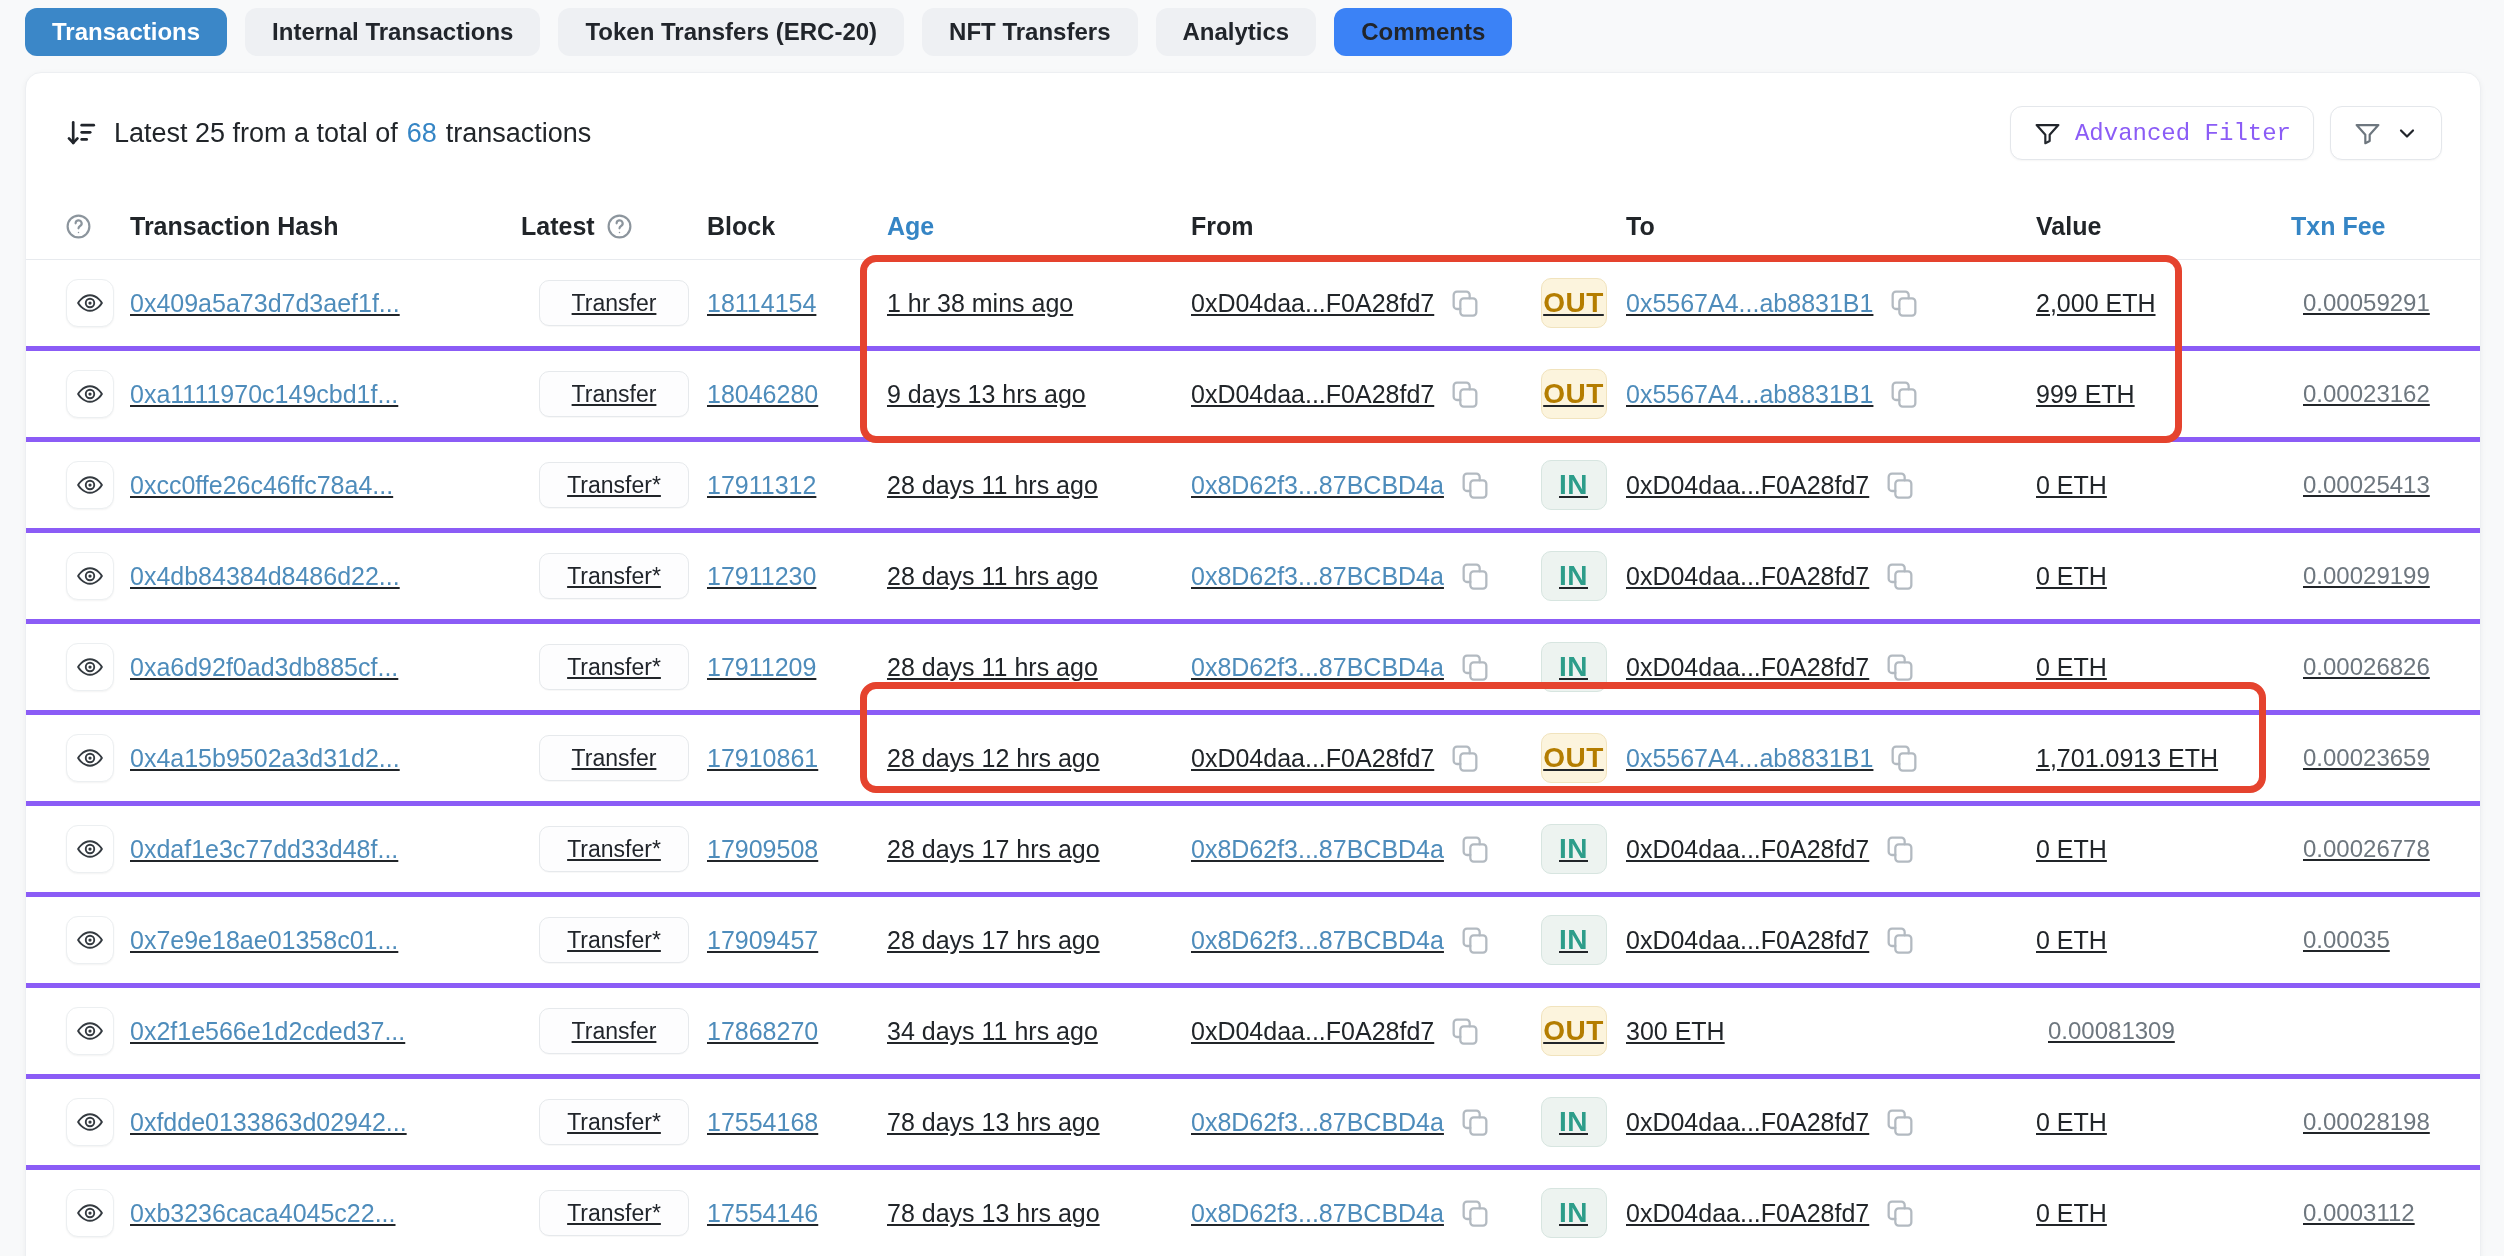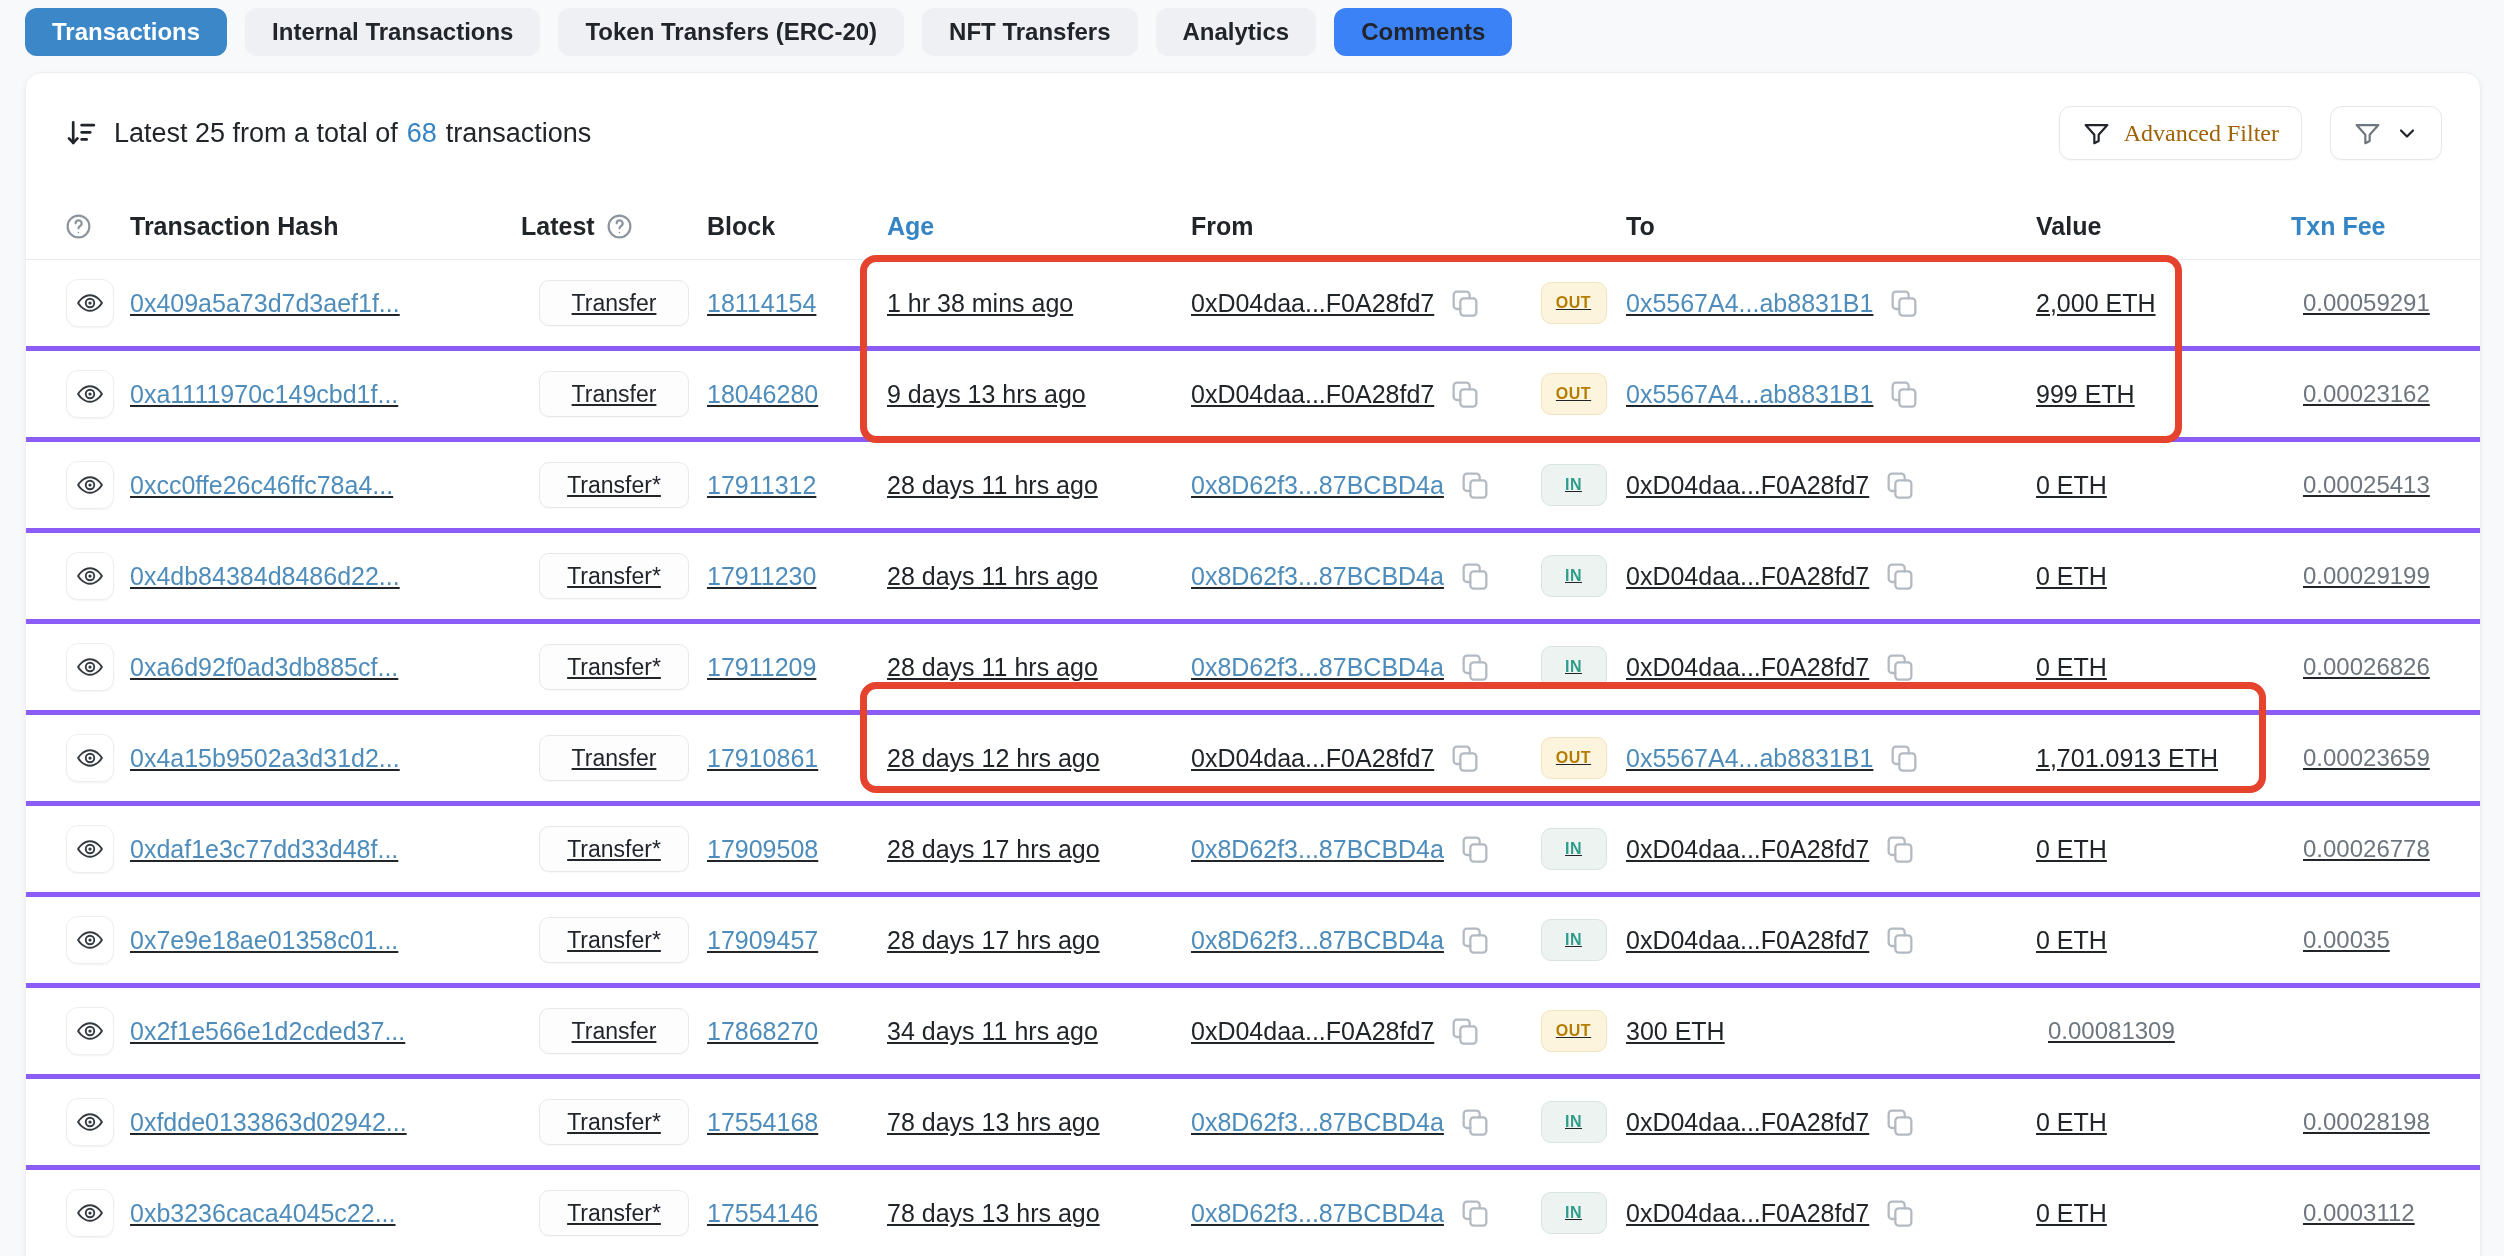--- a/index.html
+++ b/index.html
@@ -26,23 +26,23 @@
   .card-header{
     height:120px;display:flex;align-items:center;justify-content:space-between;
     padding:0 38px;box-sizing:border-box;
   }
   .summary{display:flex;align-items:center;gap:16px;font-size:27px;justify-content:center;}
   .summary-text{display:inline-flex;gap:9px;}
   .count{color:var(--header-link,#3585c5);text-decoration:none;cursor:pointer;}
   .header-actions{display:flex;gap:16px;}
   .btn{
     height:54px;background:#fff;border:1px solid #e4e7eb;border-radius:12px;
-    box-shadow:0 1px 2px rgba(0,0,0,.04);cursor:pointer;font-family:Liberation Serif, serif;
+    box-shadow:0 1px 2px rgba(0,0,0,.04);cursor:pointer;font-family:Liberation Mono, monospace;
     display:flex;align-items:center;gap:13px;font-size:24px;font-weight:500;
-    color:#a16207;padding:0 22px;margin-left:12px;
+    color:#8b5cf6;padding:0 22px;
   }
   
   .thead,.row{
     display:grid;
     grid-template-columns:66px 391px 186px 180px 304px 330px 105px 410px 255px 151px;
     align-items:center;padding:0 38px;
   }
   .thead{height:66px;font-size:25px;font-weight:700;border-bottom:1px solid #e7eaee;}
   .th{display:flex;align-items:center;gap:10px;}
   .th.link{color:var(--header-link,#3585c5);cursor:pointer;}
@@ -57,22 +57,22 @@
     display:flex;align-items:center;justify-content:center;padding:0;
   }
   .eye-btn svg{width:30px;height:30px;}
   .method-badge{
     min-width:150px;height:46px;box-sizing:border-box;border:1px solid #e6e9ec;
     border-radius:10px;background:#fdfdfe;box-shadow:0 1px 1px rgba(0,0,0,.03);
     display:inline-flex;align-items:center;justify-content:center;
     font-size:23px;color:#21252b;
   }
   .dir{
-    width:66px;height:42px;border-radius:10px;display:inline-flex;align-items:center;
-    justify-content:center;font-size:16px;font-weight:700;letter-spacing:.5px;
+    width:66px;height:50px;border-radius:10px;display:inline-flex;align-items:center;
+    justify-content:center;font-size:28px;font-weight:700;letter-spacing:.5px;
     box-sizing:border-box;
   }
   .dir.out{background:var(--out-bg,#fcf4dd);border:1px solid var(--out-border,#f1e3bd);color:var(--out-text,#b47d00);}
   .dir.in{background:var(--in-bg,#edf3f0);border:1px solid var(--in-border,#d7e5e0);color:var(--in-text,#2d9d8a);}
   .copy{
     background:none;border:none;cursor:pointer;color:#b3bac1;padding:0;
     margin-left:15px;display:flex;align-items:center;
   }
   .copy svg{width:32px;height:32px;}
   .name-pill{

